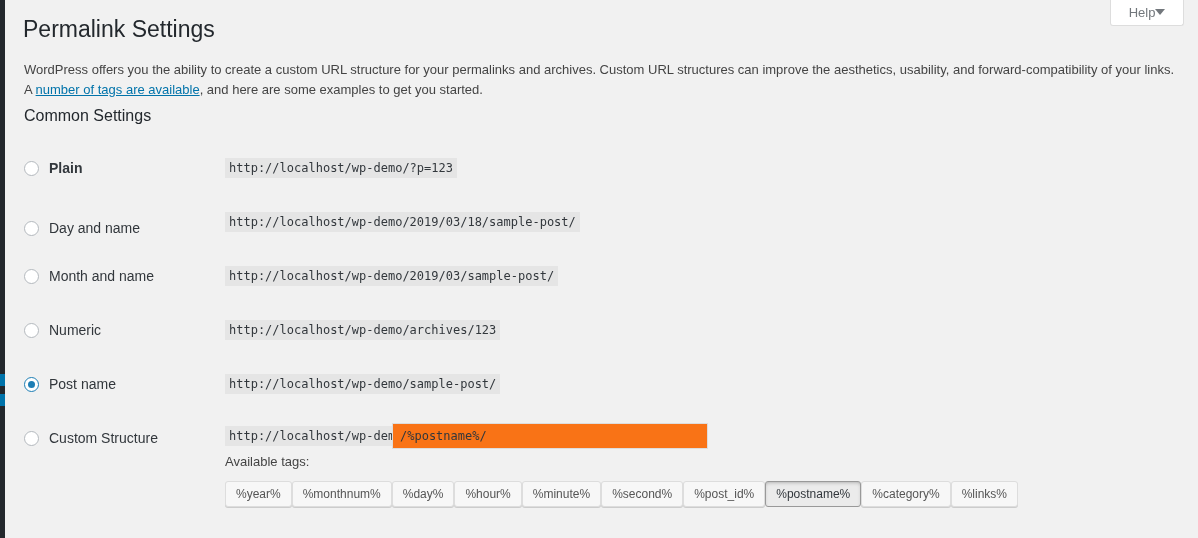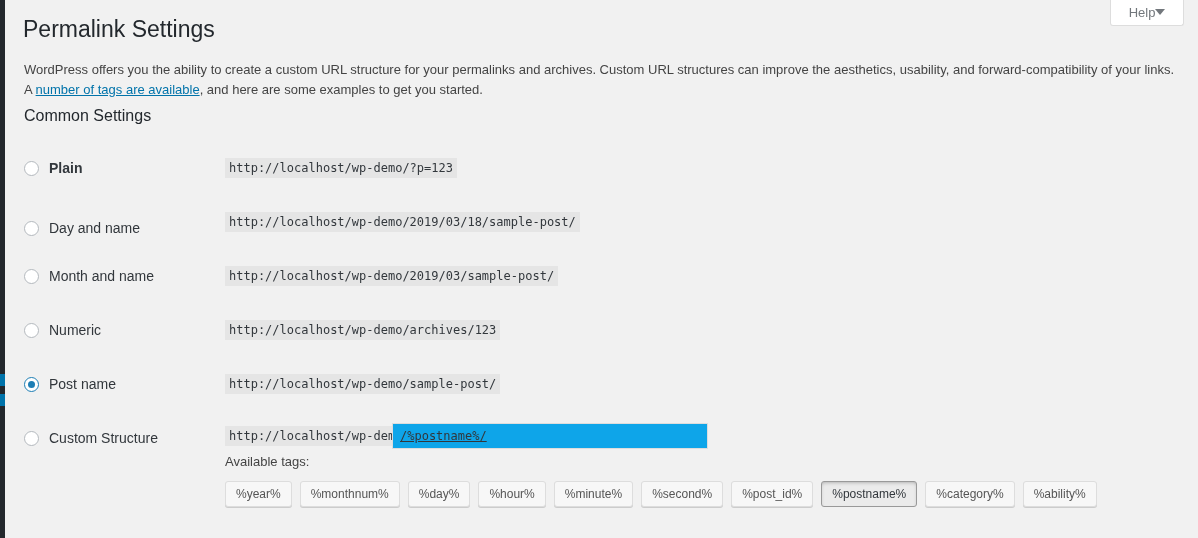--- a/index.html
+++ b/index.html
@@ -161,45 +161,43 @@
     font-family: "DejaVu Sans Mono", monospace;
     font-size: 12px;
     white-space: nowrap;
   }
   #custom-input {
     position: absolute;
     left: 387px;
     top: 423px;
     width: 316px;
     height: 26px;
-    background: #0ea5e9;
+    background: #f97316;
     border: 1px solid #ddd;
     border-radius: 0;
     padding: 0 7px;
     font-family: "DejaVu Sans Mono", monospace;
     font-size: 12px;
     color: #32373c;
     outline: none;
-    text-decoration: underline;
   }
 
   #available-tags-label {
     position: absolute;
     left: 220px; top: 453px;
     font-size: 13px;
     color: #444;
     line-height: 18px;
   }
 
   
   #tag-list {
     position: absolute;
     left: 220px; top: 481px;
     display: flex;
-    gap: 8px;
   }
   .tag-btn {
     height: 26px;
     padding: 0 10px;
     background: #f7f7f7;
     border: 1px solid #ddd;
     border-radius: 3px;
     font-family: "Liberation Sans", sans-serif;
     font-size: 12px;
     color: #555;
@@ -280,16 +278,16 @@
   <div id="tag-list">
       <button class="tag-btn">%year%</button>
       <button class="tag-btn">%monthnum%</button>
       <button class="tag-btn">%day%</button>
       <button class="tag-btn">%hour%</button>
       <button class="tag-btn">%minute%</button>
       <button class="tag-btn">%second%</button>
       <button class="tag-btn">%post_id%</button>
       <button class="tag-btn active">%postname%</button>
       <button class="tag-btn">%category%</button>
-      <button class="tag-btn">%ability%</button>
+      <button class="tag-btn">%links%</button>
     </div>
 
 </div>
 
 </body></html>

